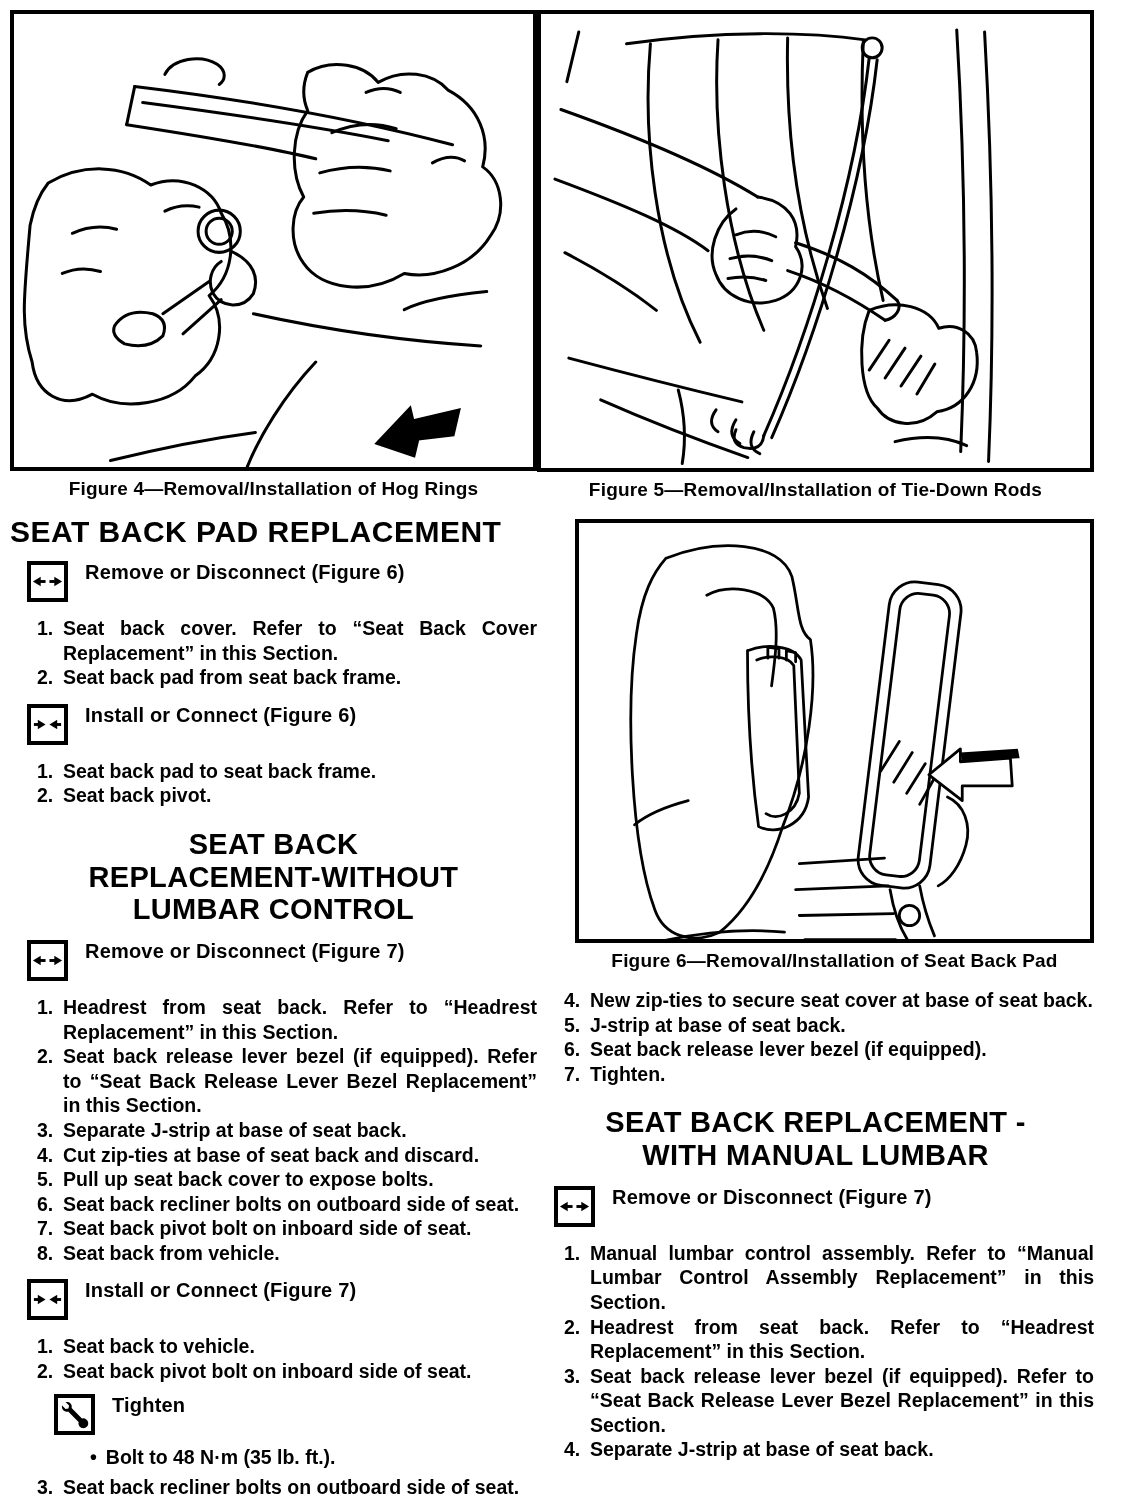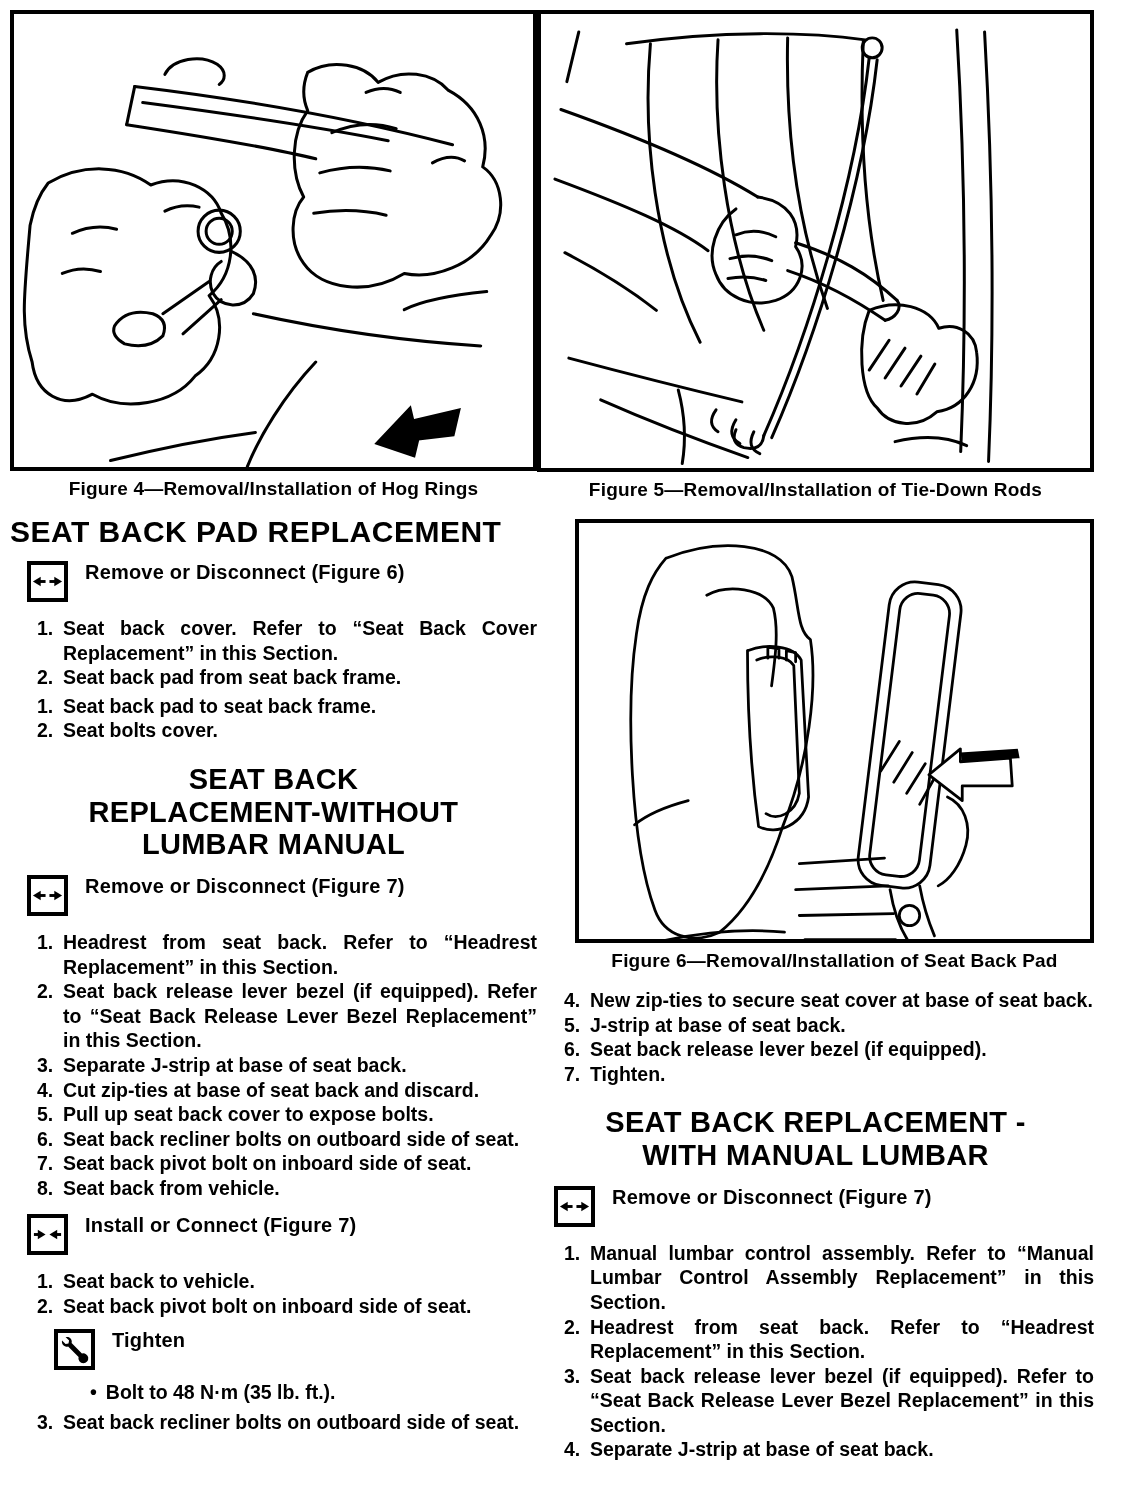--- a/index.html
+++ b/index.html
@@ -94,37 +94,48 @@
           <span class="n">1.</span>
           <span class="t">Seat back cover. Refer to “Seat Back Cover Replacement” in this Section.</span>
         </div>
 
         <div class="li">
           <span class="n">2.</span>
           <span class="t">Seat back pad from seat back frame.</span>
         </div>
       </div>
 
+    <div class="op">
+      <span class="opicon">
+        <svg viewBox="0 0 34 34">
+            <path d="M3 17 H8" stroke="#000" stroke-width="3"></path>
+            <polygon points="7,12 15,17 7,22" fill="#000"></polygon>
+            <path d="M31 17 H26" stroke="#000" stroke-width="3"></path>
+            <polygon points="27,12 19,17 27,22" fill="#000"></polygon>
+          </svg>
+      </span>
+      <span class="oplabel">Install or Connect (Figure 6)</span>
+    </div>
     <div class="items">
 
         <div class="li">
           <span class="n">1.</span>
           <span class="t">Seat back pad to seat back frame.</span>
         </div>
 
         <div class="li">
           <span class="n">2.</span>
-          <span class="t">Seat bolts cover.</span>
+          <span class="t">Seat back pivot.</span>
         </div>
       </div>
 
     <h2 class="h-center">
       <span class="line">SEAT BACK</span>
       <span class="line">REPLACEMENT-WITHOUT</span>
-      <span class="line">LUMBAR MANUAL</span>
+      <span class="line">LUMBAR CONTROL</span>
     </h2>
 
     <div class="op">
       <span class="opicon">
         <svg viewBox="0 0 34 34">
             <path d="M15 17 H9" stroke="#000" stroke-width="3"></path>
             <polygon points="10,12 2,17 10,22" fill="#000"></polygon>
             <path d="M19 17 H25" stroke="#000" stroke-width="3"></path>
             <polygon points="24,12 32,17 24,22" fill="#000"></polygon>
           </svg>

